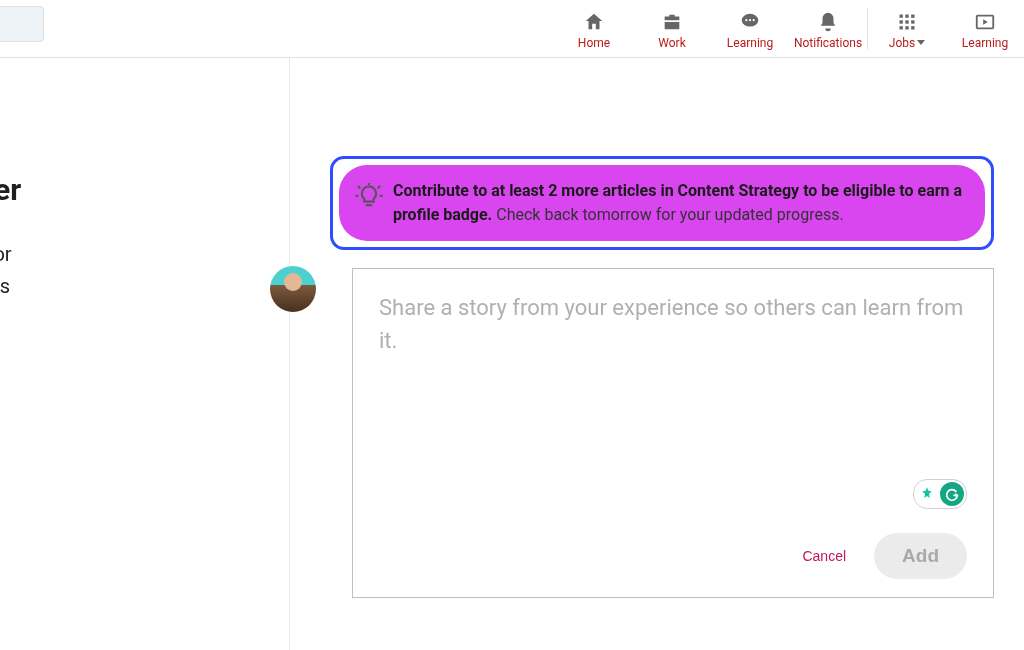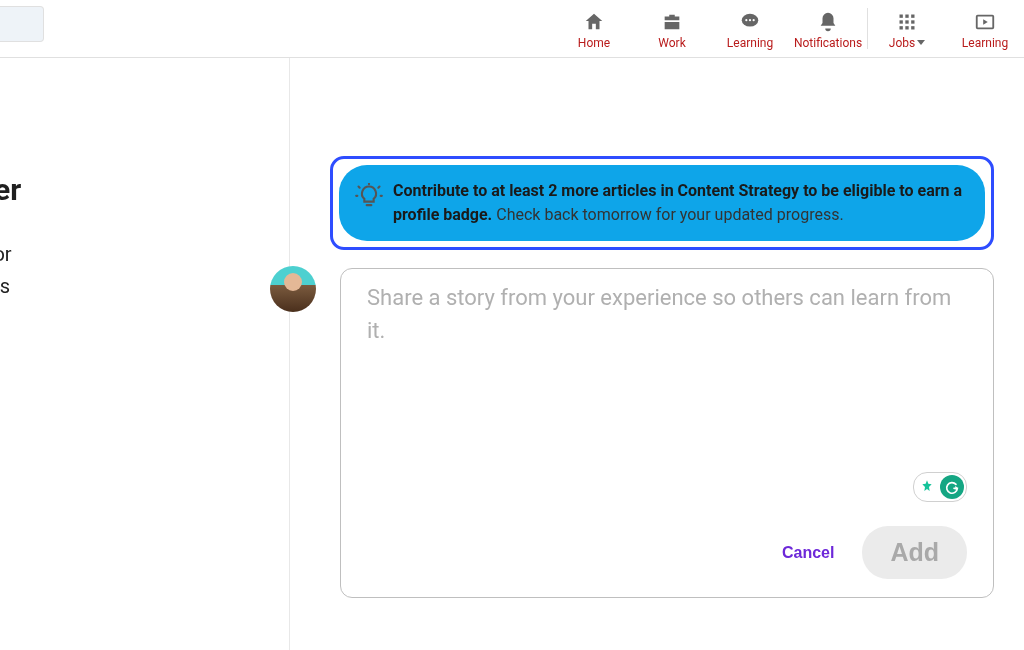--- a/index.html
+++ b/index.html
@@ -155,42 +155,42 @@
     }
 
     .callout {
       margin-left: 30px;
       border: 3px solid #2e4dff;
       border-radius: 14px;
       padding: 6px;
       margin-bottom: 18px;
     }
     .callout-inner {
-      background: #0ea5e9;
+      background: #d946ef;
       border-radius: 28px;
       padding: 14px 22px 14px 54px;
       position: relative;
       font-size: 16px;
       line-height: 1.5;
       color: #333;
     }
     .callout-inner .bold { font-weight: 700; color: #1a1a1a; }
     .lightbulb {
       position: absolute;
       left: 16px;
       top: 18px;
       width: 28px;
       height: 28px;
     }
 
     .compose {
-      margin-left: 40px;
+      margin-left: 52px;
       border: 1.5px solid #bfbfbf;
-      border-radius: 12px;
-      padding: 12px 26px 18px 26px;
+      border-radius: 0;
+      padding: 22px 26px 18px 26px;
       min-height: 330px;
       display: flex;
       flex-direction: column;
       position: relative;
     }
     .compose-text {
       min-height: 150px;
       font-size: 22px;
       color: #b0b0b0;
       line-height: 1.5;
@@ -232,30 +232,30 @@
     }
     .compose-actions {
       display: flex;
       justify-content: flex-end;
       align-items: center;
       gap: 22px;
     }
     .btn-cancel {
       background: none;
       border: none;
-      font-size: 16px;
-      font-weight: 700;
-      color: #6d28d9;
+      font-size: 14px;
+      font-weight: 400;
+      color: #be185d;
       cursor: pointer;
       padding: 8px 6px;
     }
     .btn-add {
       background: #ebebeb;
       border: none;
-      font-size: 25px;
+      font-size: 19px;
       font-weight: 600;
       color: #a9a9a9;
       cursor: default;
       padding: 12px 28px;
       border-radius: 26px;
     }
   </style>
 </head>
 <body>
 

